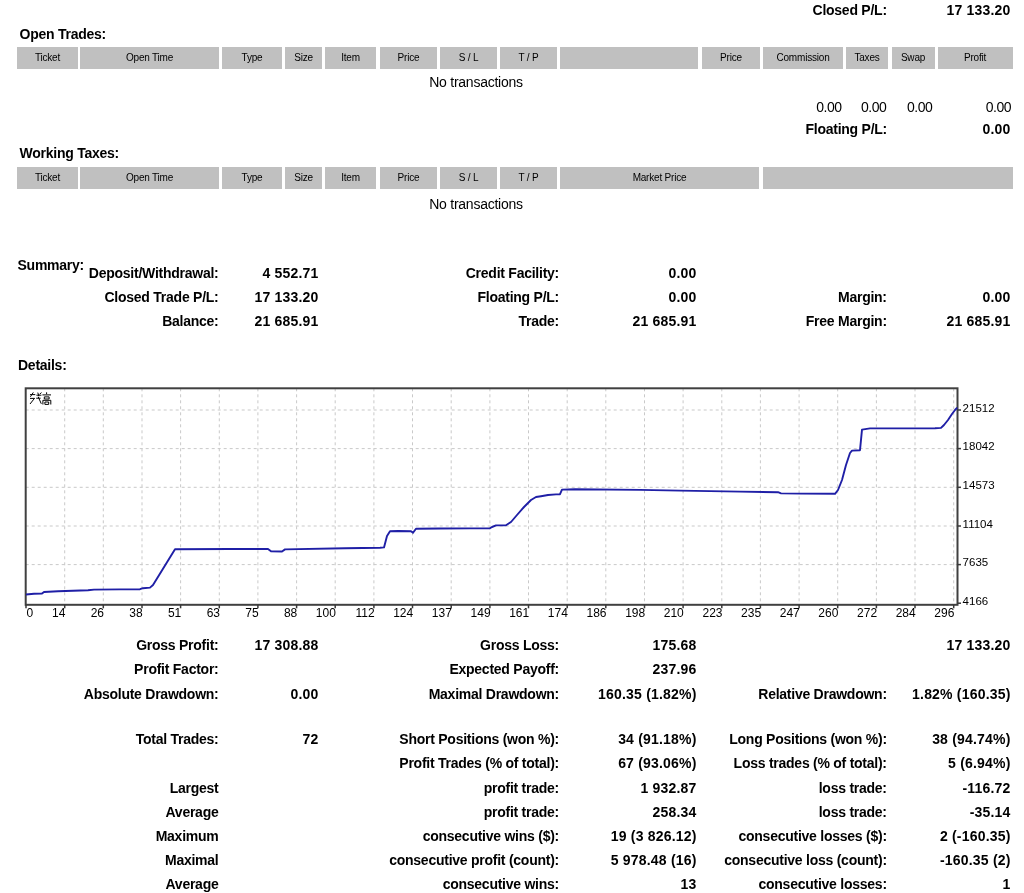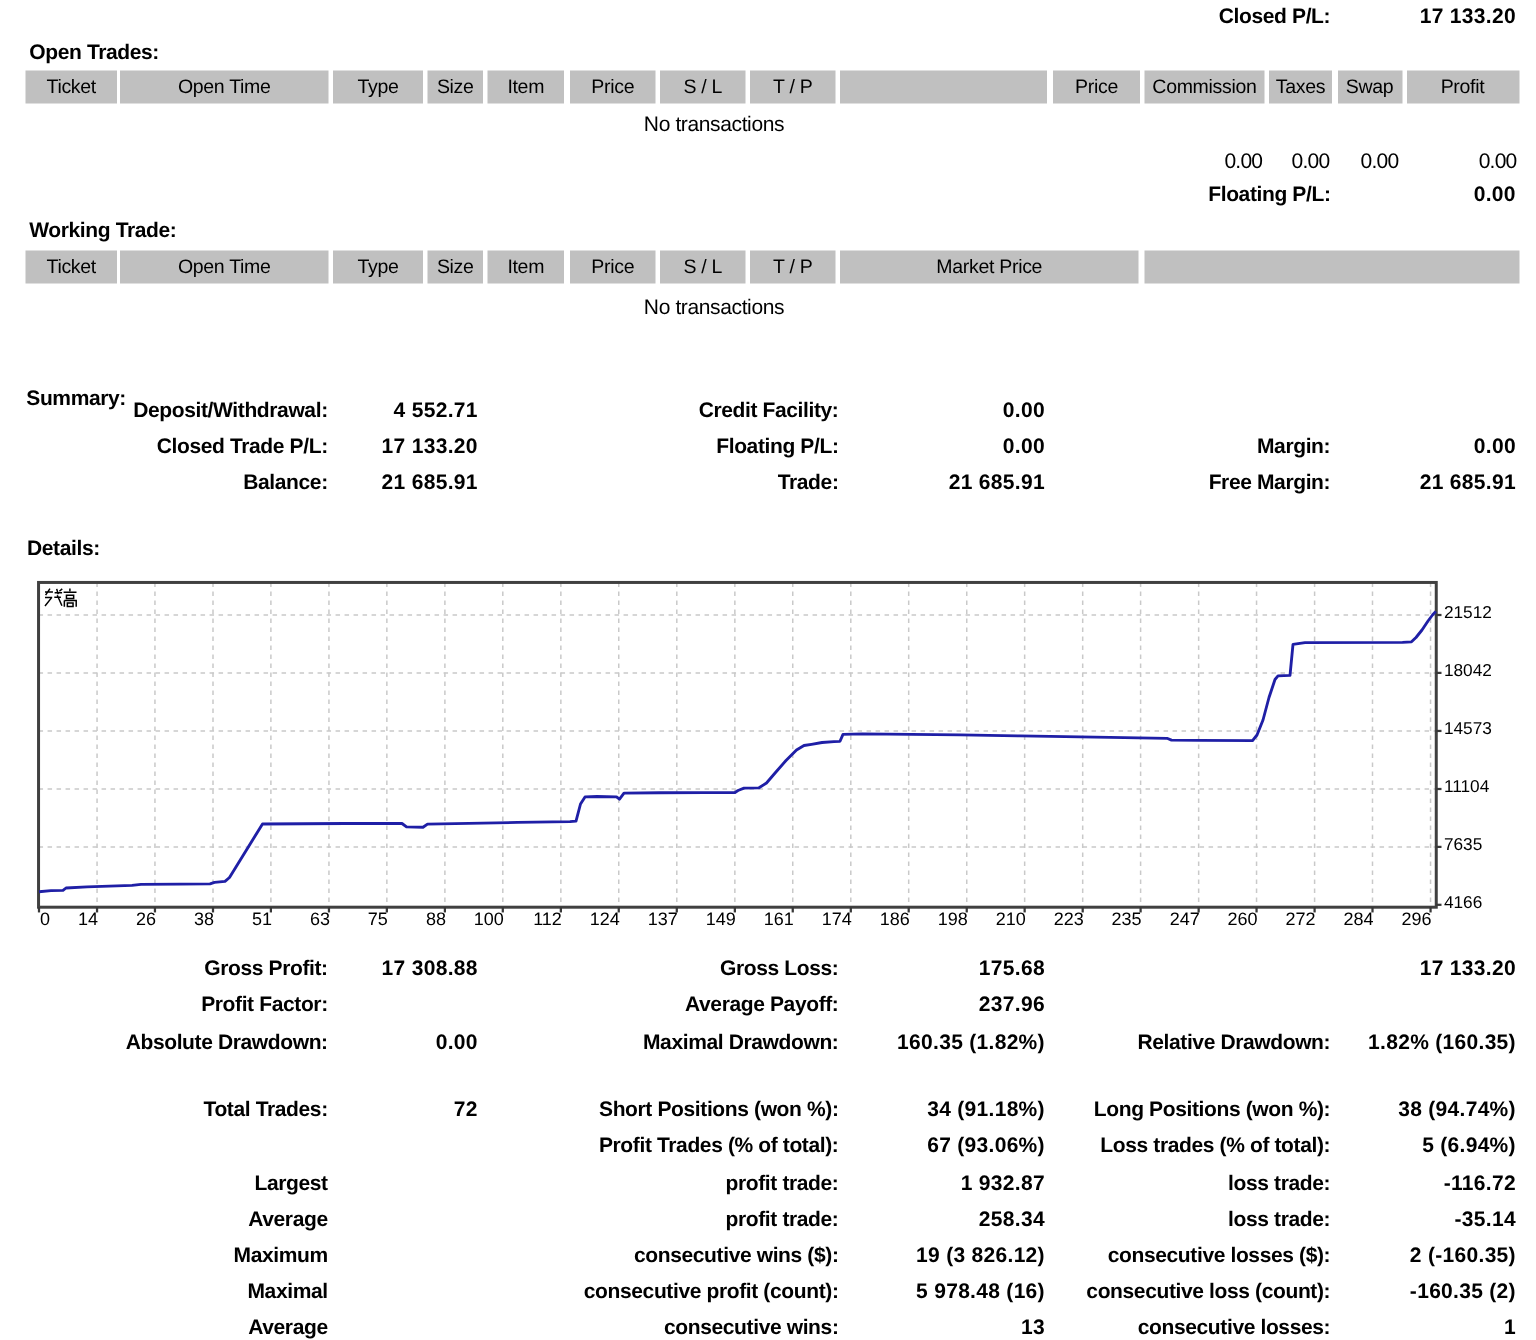--- a/index.html
+++ b/index.html
@@ -4,21 +4,21 @@
 html,body{margin:0;padding:0;background:#fff;}
 #pg{position:relative;width:1024px;height:893px;overflow:hidden;
  font-family:"Liberation Sans",sans-serif;font-size:14px;line-height:14px;color:#000;}
 .r{position:absolute;width:280px;text-align:right;white-space:nowrap;}
 .l{position:absolute;white-space:nowrap;}
 .c{position:absolute;width:300px;text-align:center;white-space:nowrap;letter-spacing:-0.25px;}
 .b{font-weight:bold;letter-spacing:-0.25px;}
 .v{font-weight:bold;letter-spacing:0.2px;}
 .z{letter-spacing:-0.5px;}
 .hc{position:absolute;background:#c0c0c0;height:22px;line-height:22px;text-align:center;
- white-space:nowrap;letter-spacing:-0.2px;overflow:hidden;font-size:13px;}
+ white-space:nowrap;letter-spacing:-0.2px;overflow:hidden;font-size:10px;}
 </style></head><body>
 <div id="pg">
 
 <div class="r b" style="left:606.8px;top:2.7px;">Closed P/L:</div>
 <div class="r v" style="left:730.6px;top:2.7px;">17 133.20</div>
 <div class="l b" style="left:19.5px;top:26.5px;">Open Trades:</div>
 <div class="hc" style="left:17px;top:46.5px;width:61px;">Ticket</div>
 <div class="hc" style="left:80px;top:46.5px;width:139px;">Open Time</div>
 <div class="hc" style="left:222px;top:46.5px;width:60px;">Type</div>
 <div class="hc" style="left:285px;top:46.5px;width:37px;">Size</div>
@@ -32,21 +32,21 @@
 <div class="hc" style="left:846px;top:46.5px;width:42px;">Taxes</div>
 <div class="hc" style="left:891.5px;top:46.5px;width:43px;">Swap</div>
 <div class="hc" style="left:937.5px;top:46.5px;width:75px;">Profit</div>
 <div class="c " style="left:326.0px;top:75.0px;">No transactions</div>
 <div class="r z" style="left:561.5px;top:100.2px;">0.00</div>
 <div class="r z" style="left:606.3px;top:100.2px;">0.00</div>
 <div class="r z" style="left:652.3px;top:100.2px;">0.00</div>
 <div class="r z" style="left:731.0px;top:100.2px;">0.00</div>
 <div class="r b" style="left:607.0px;top:122.3px;">Floating P/L:</div>
 <div class="r v" style="left:730.5px;top:122.3px;">0.00</div>
-<div class="l b" style="left:19.5px;top:145.7px;">Working Trade:</div>
+<div class="l b" style="left:19.5px;top:145.7px;">Working Taxes:</div>
 <div class="hc" style="left:17px;top:166.5px;width:61px;">Ticket</div>
 <div class="hc" style="left:80px;top:166.5px;width:139px;">Open Time</div>
 <div class="hc" style="left:222px;top:166.5px;width:60px;">Type</div>
 <div class="hc" style="left:285px;top:166.5px;width:37px;">Size</div>
 <div class="hc" style="left:325px;top:166.5px;width:51px;">Item</div>
 <div class="hc" style="left:380px;top:166.5px;width:57px;">Price</div>
 <div class="hc" style="left:440px;top:166.5px;width:57px;">S / L</div>
 <div class="hc" style="left:500px;top:166.5px;width:57px;">T / P</div>
 <div class="hc" style="left:560px;top:166.5px;width:199px;">Market Price</div>
 <div class="hc" style="left:763px;top:166.5px;width:249.5px;"></div>
@@ -168,21 +168,21 @@
       <text x="877.1" y="616.5" text-anchor="end" font-family="Liberation Sans" font-size="12">272</text>
       <text x="915.7" y="616.5" text-anchor="end" font-family="Liberation Sans" font-size="12">284</text>
       <text x="954.4" y="616.5" text-anchor="end" font-family="Liberation Sans" font-size="12">296</text>
     </svg>
 <div class="r b" style="left:-61.5px;top:638.3px;">Gross Profit:</div>
 <div class="r v" style="left:38.5px;top:638.3px;">17 308.88</div>
 <div class="r b" style="left:279.0px;top:638.3px;">Gross Loss:</div>
 <div class="r v" style="left:416.6px;top:638.3px;">175.68</div>
 <div class="r v" style="left:730.6px;top:638.3px;">17 133.20</div>
 <div class="r b" style="left:-61.5px;top:662.0px;">Profit Factor:</div>
-<div class="r b" style="left:279.0px;top:662.0px;">Average Payoff:</div>
+<div class="r b" style="left:279.0px;top:662.0px;">Expected Payoff:</div>
 <div class="r v" style="left:416.6px;top:662.0px;">237.96</div>
 <div class="r b" style="left:-61.5px;top:686.5px;">Absolute Drawdown:</div>
 <div class="r v" style="left:38.5px;top:686.5px;">0.00</div>
 <div class="r b" style="left:279.0px;top:686.5px;">Maximal Drawdown:</div>
 <div class="r v" style="left:416.6px;top:686.5px;">160.35 (1.82%)</div>
 <div class="r b" style="left:606.8px;top:686.5px;">Relative Drawdown:</div>
 <div class="r v" style="left:730.6px;top:686.5px;">1.82% (160.35)</div>
 <div class="r b" style="left:-61.5px;top:732.2px;">Total Trades:</div>
 <div class="r v" style="left:38.5px;top:732.2px;">72</div>
 <div class="r b" style="left:279.0px;top:732.2px;">Short Positions (won %):</div>

